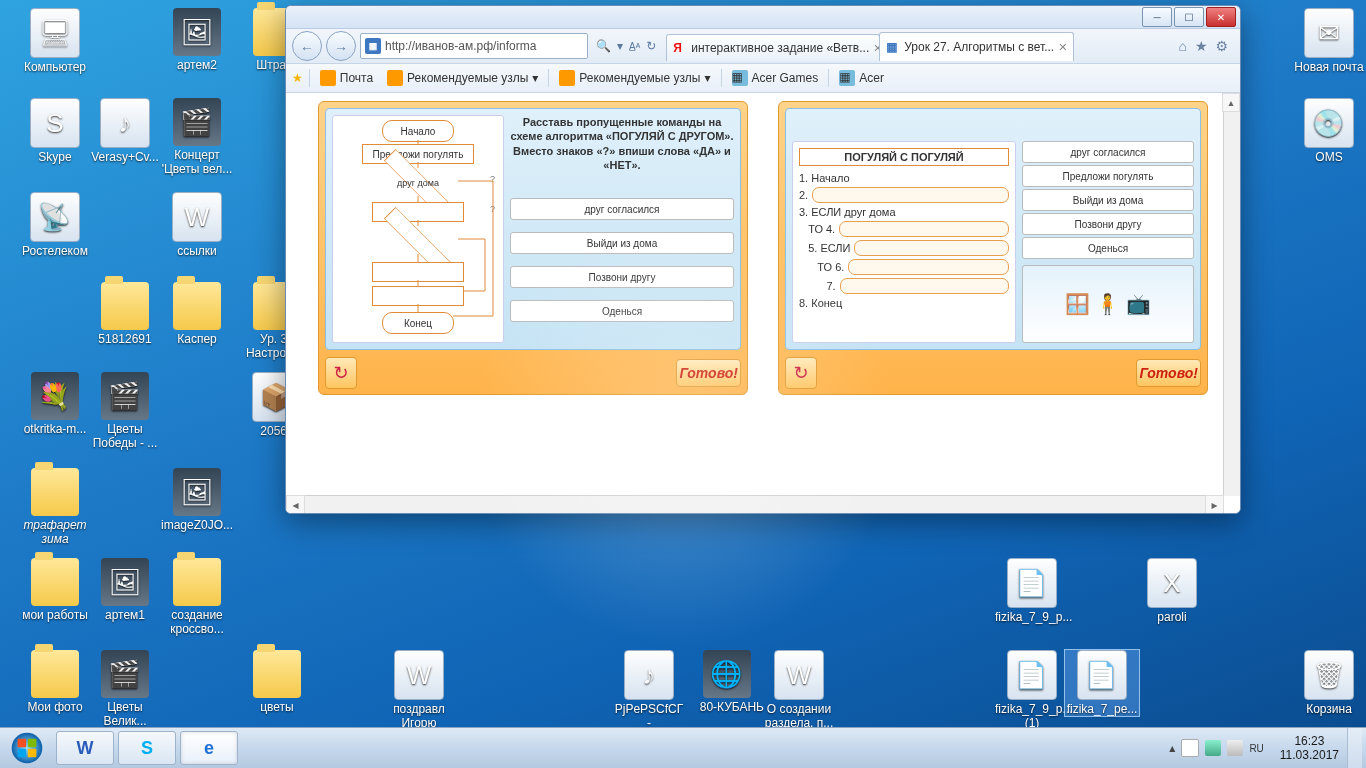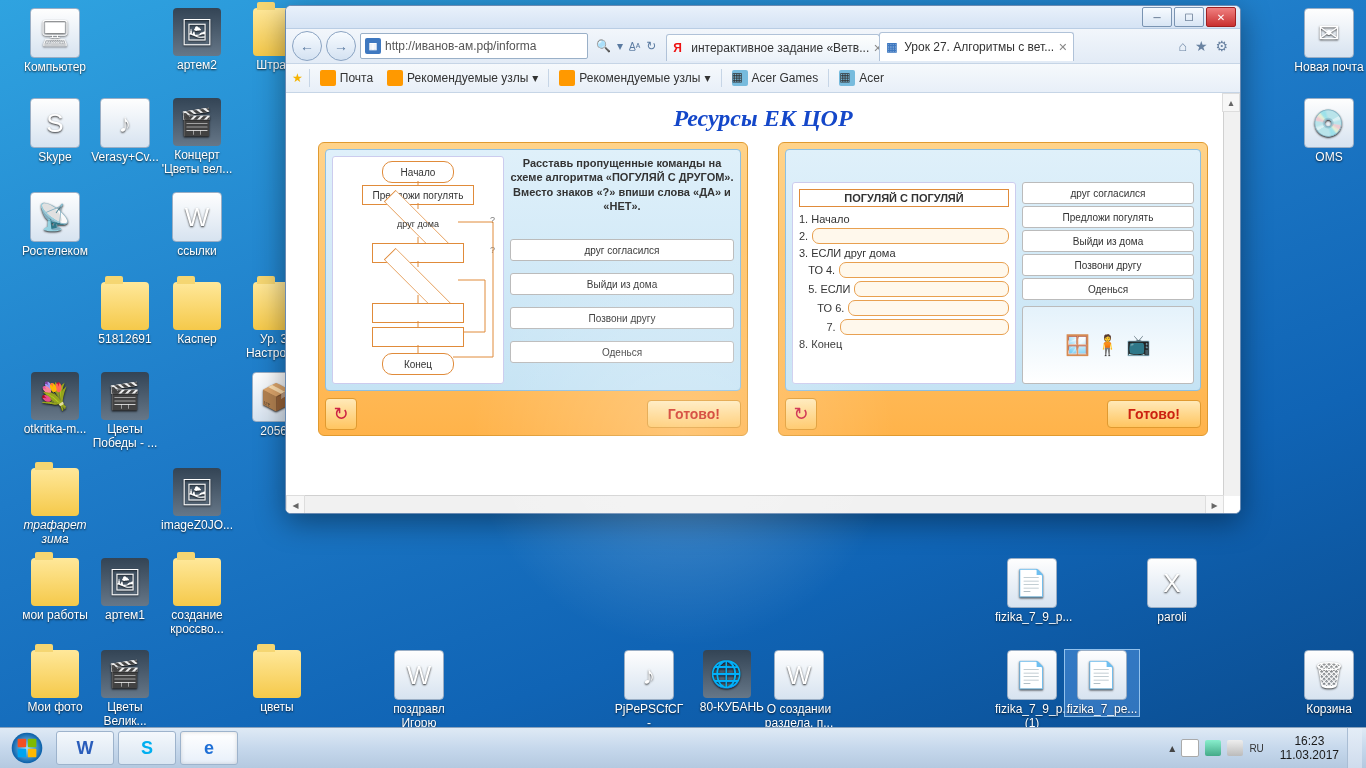--- a/index.html
+++ b/index.html
@@ -46,21 +46,21 @@
   .page{padding:8px 18px;color:#333}
   .pgtitle{text-align:center;font:italic bold 24px Georgia,serif;color:#1447c9;margin:4px 0 10px}
   .cols{display:flex;gap:30px;justify-content:center}
   .col{width:430px}
   .col h3{font:italic bold 15px Georgia,serif;color:#1447c9;text-align:center;margin:0 0 6px}
   .applet{height:280px;background:linear-gradient(#ffd38a,#ffb34a);border-radius:6px;padding:6px;position:relative;overflow:hidden;border:1px solid #e09a30}
   .panel{background:linear-gradient(#dff0fa,#c5e3f4);border:1px solid #8ebfe0;border-radius:4px;height:228px;padding:6px;position:relative;display:flex;gap:6px}
   .instr{font-size:11px;color:#333;font-weight:bold;text-align:center;line-height:1.3}
   .btnrow{position:absolute;bottom:4px;left:6px;right:6px;height:34px;display:flex;align-items:center;justify-content:space-between}
   .refresh{width:30px;height:30px;border-radius:4px;background:linear-gradient(#ffe9b8,#ffc560);border:1px solid #e09a30;display:flex;align-items:center;justify-content:center;color:#c24;font-size:18px}
-  .ready{height:26px;padding:0 20px;border-radius:4px;background:linear-gradient(#ffe9b8,#ffc560);border:1px solid #e09a30;color:#c21;font-weight:bold;font-size:14px;display:flex;align-items:center}
+  .ready{height:26px;padding:0 2px;border-radius:4px;background:linear-gradient(#ffe9b8,#ffc560);border:1px solid #e09a30;color:#c21;font-weight:bold;font-style:italic;font-size:14px;display:flex;align-items:center}
   
   .flow{flex:0 0 170px;background:#fff;border:1px solid #cce;border-radius:3px;position:relative}
   .side{flex:1;display:flex;flex-direction:column;gap:4px}
   .pill{height:20px;background:#fff;border:1px solid #e08b3a;border-radius:10px;font-size:10px;color:#333;display:flex;align-items:center;justify-content:center}
   .rect{height:18px;background:#fff;border:1px solid #e08b3a;font-size:10px;color:#333;display:flex;align-items:center;justify-content:center}
   .diam{width:80px;height:30px;position:relative;margin:2px auto}
   .diam::before{content:"";position:absolute;inset:0;background:#fff;border:1px solid #e08b3a;transform:rotate(45deg) scaleY(.55)}
   .diam span{position:absolute;inset:0;display:flex;align-items:center;justify-content:center;font-size:9px;color:#333}
   .flow .node{position:absolute;left:50%;transform:translateX(-50%)}
   .flow .q{position:absolute;font-size:9px;color:#777}
@@ -281,21 +281,20 @@
       <div class="sep"></div>
       <div class="favlink">
           <div class="fi" style="background:#7bd">▦</div>
           <span>Acer</span>
         </div>
     </div>
     <div class="content">
       <div class="vscroll-stub"></div>
       <div class="vs-up">▴</div>
       <div class="page">
-        <div class="pgtitle">Ресурсы ЕК ЦОР</div>
         <div class="cols">
 
           <div class="col">
             <div class="applet">
               <div class="panel">
                 <div class="flow">
                   <div class="node pill" style="top:4px;width:70px">
                       <span>Начало</span>
                     </div>
                   <div class="node rect" style="top:28px;width:110px">

